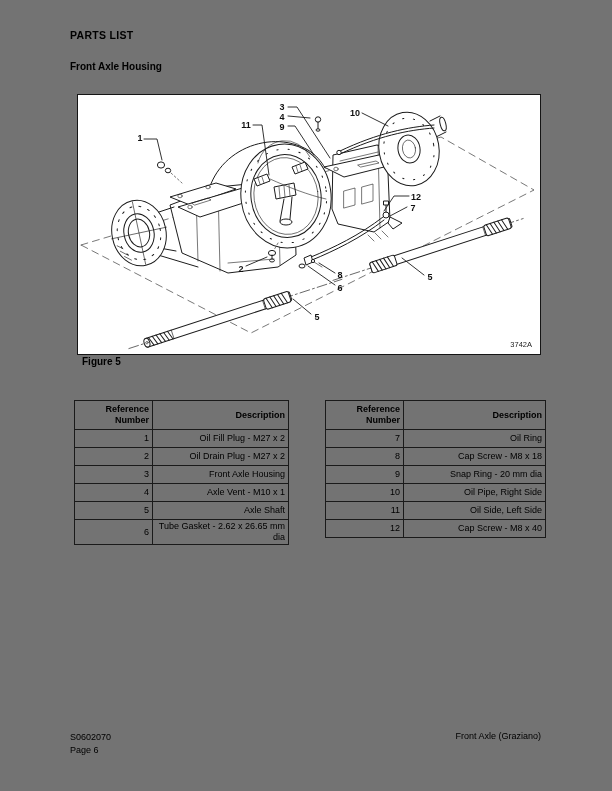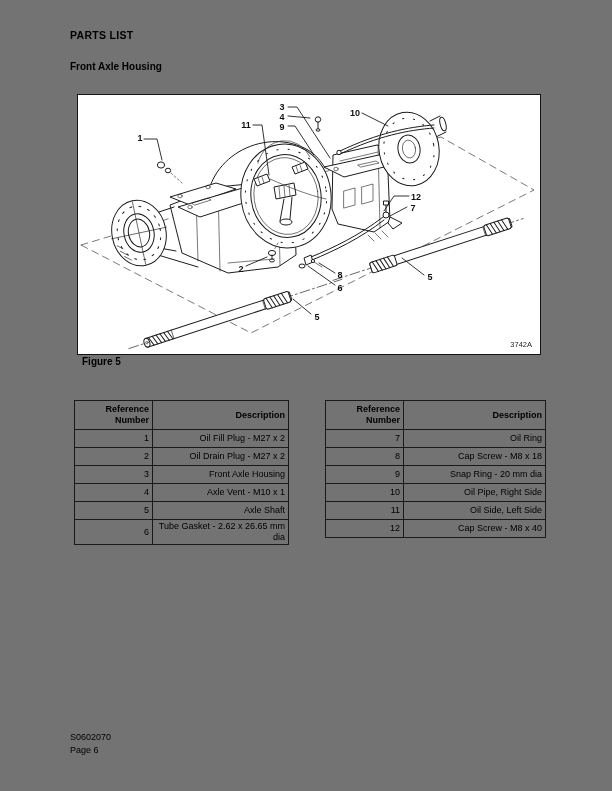--- a/index.html
+++ b/index.html
@@ -277,14 +277,15 @@
           <td>12</td>
           <td>Cap Screw - M8 x 40</td>
         </tr>
   </tbody>
     </table>
 
   <div class="footer-left">
     <div>S0602070</div>
     <div>Page 6</div>
   </div>
+  <div class="footer-right">Front Axle (Graziano)</div>
 
 </div>
 
 </body></html>

